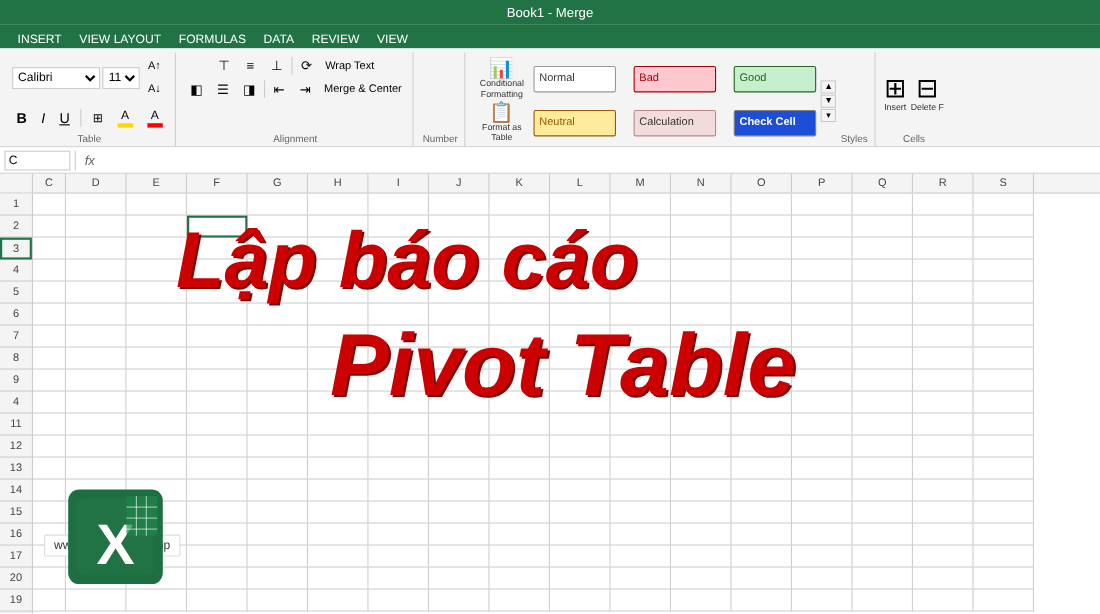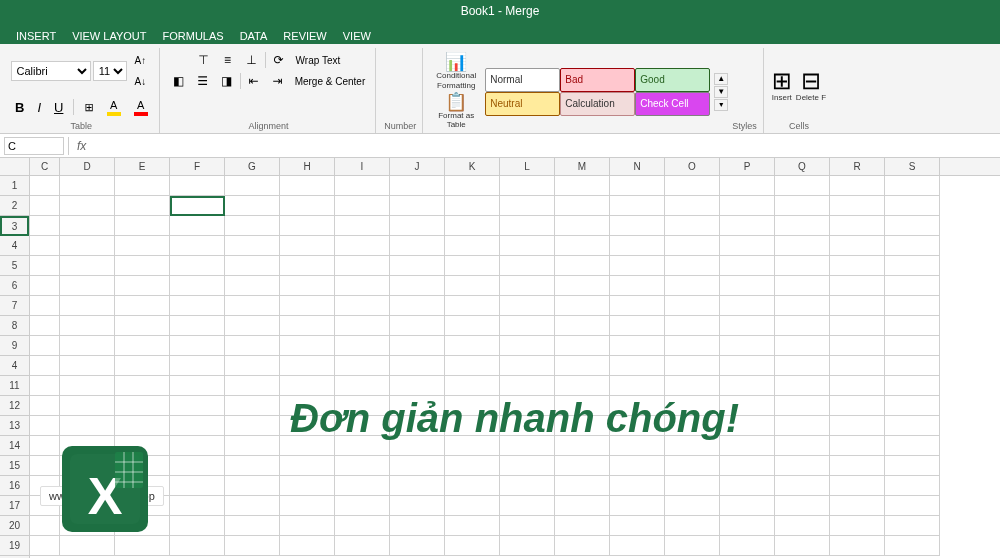--- a/index.html
+++ b/index.html
@@ -147,21 +147,21 @@
       display: flex;
       align-items: center;
       padding: 0 4px;
       border-radius: 2px;
     }
     .style-normal { background: #fff; color: #333; border-color: #999; }
     .style-bad { background: #FFC7CE; color: #9C0006; border-color: #9C0006; }
     .style-good { background: #C6EFCE; color: #276221; border-color: #276221; }
     .style-neutral { background: #FFEB9C; color: #9C5700; border-color: #9C5700; }
     .style-calculation { background: #F2DCDB; color: #333; border-color: #BE8688; }
-    .style-checkcell { background: #d946ef; color: white; border-color: #808080; font-weight: normal; }
+    .style-checkcell { background: #1d4ed8; color: white; border-color: #808080; font-weight: bold; }
 
     
     .formula-bar {
       display: flex;
       align-items: center;
       border-bottom: 1px solid #ccc;
       background: white;
       height: 24px;
       padding: 0 4px;
       gap: 4px;
@@ -476,21 +476,21 @@
         </div>
         <div class="cond-format-block">
           <div class="cond-icon">📋</div>
           <div class="cond-label" style="width:50px;">
             <span>Format as Table</span>
           </div>
         </div>
       </div>
 
       <div style="display:flex; flex-direction:column; gap:2px;">
-        <div style="display:grid; grid-template-columns: 75px 75px 75px; grid-template-rows: 24px 24px; gap:0;">
+        <div style="display:grid; grid-template-columns: 75px 75px 75px; grid-template-rows: 24px 24px; gap:16px;">
           <button class="style-btn style-normal">Normal</button>
           <button class="style-btn style-bad">Bad</button>
           <button class="style-btn style-good">Good</button>
           <button class="style-btn style-neutral">Neutral</button>
           <button class="style-btn style-calculation">Calculation</button>
           <button class="style-btn style-checkcell">Check Cell</button>
         </div>
       </div>
 
       <div style="display:flex; flex-direction:column; justify-content:space-between; gap:1px;">
@@ -936,25 +936,28 @@
       <div class="grid-cell" style="width:55px;"></div>
       <div class="grid-cell" style="width:55px;"></div>
     </div>
 
     <div class="overlay">
 
       <div class="website-label">
         <span>www.huydayvitinh.top</span>
       </div>
 
-
-
-      <div class="subtitle">
-        <span>Đơn giản nhanh chóng!</span>
-      </div>
+      <div class="main-title-1">
+        <span>Lập báo cáo</span>
+      </div>
+
+      <div class="main-title-2">
+        <span>Pivot Table</span>
+      </div>
+
 
       <div class="excel-logo-area">
         <svg class="excel-logo" viewBox="0 0 90 90" xmlns="http://www.w3.org/2000/svg">
 
           <rect x="2" y="2" width="86" height="86" rx="10" ry="10" fill="#1D6F42"></rect>
 
           <rect x="10" y="10" width="70" height="70" rx="7" ry="7" fill="#217346"></rect>
 
           <text x="50%" y="62%" text-anchor="middle" dominant-baseline="middle" fill="white" font-size="52" font-weight="900" font-family="Arial, sans-serif">X</text>
 

